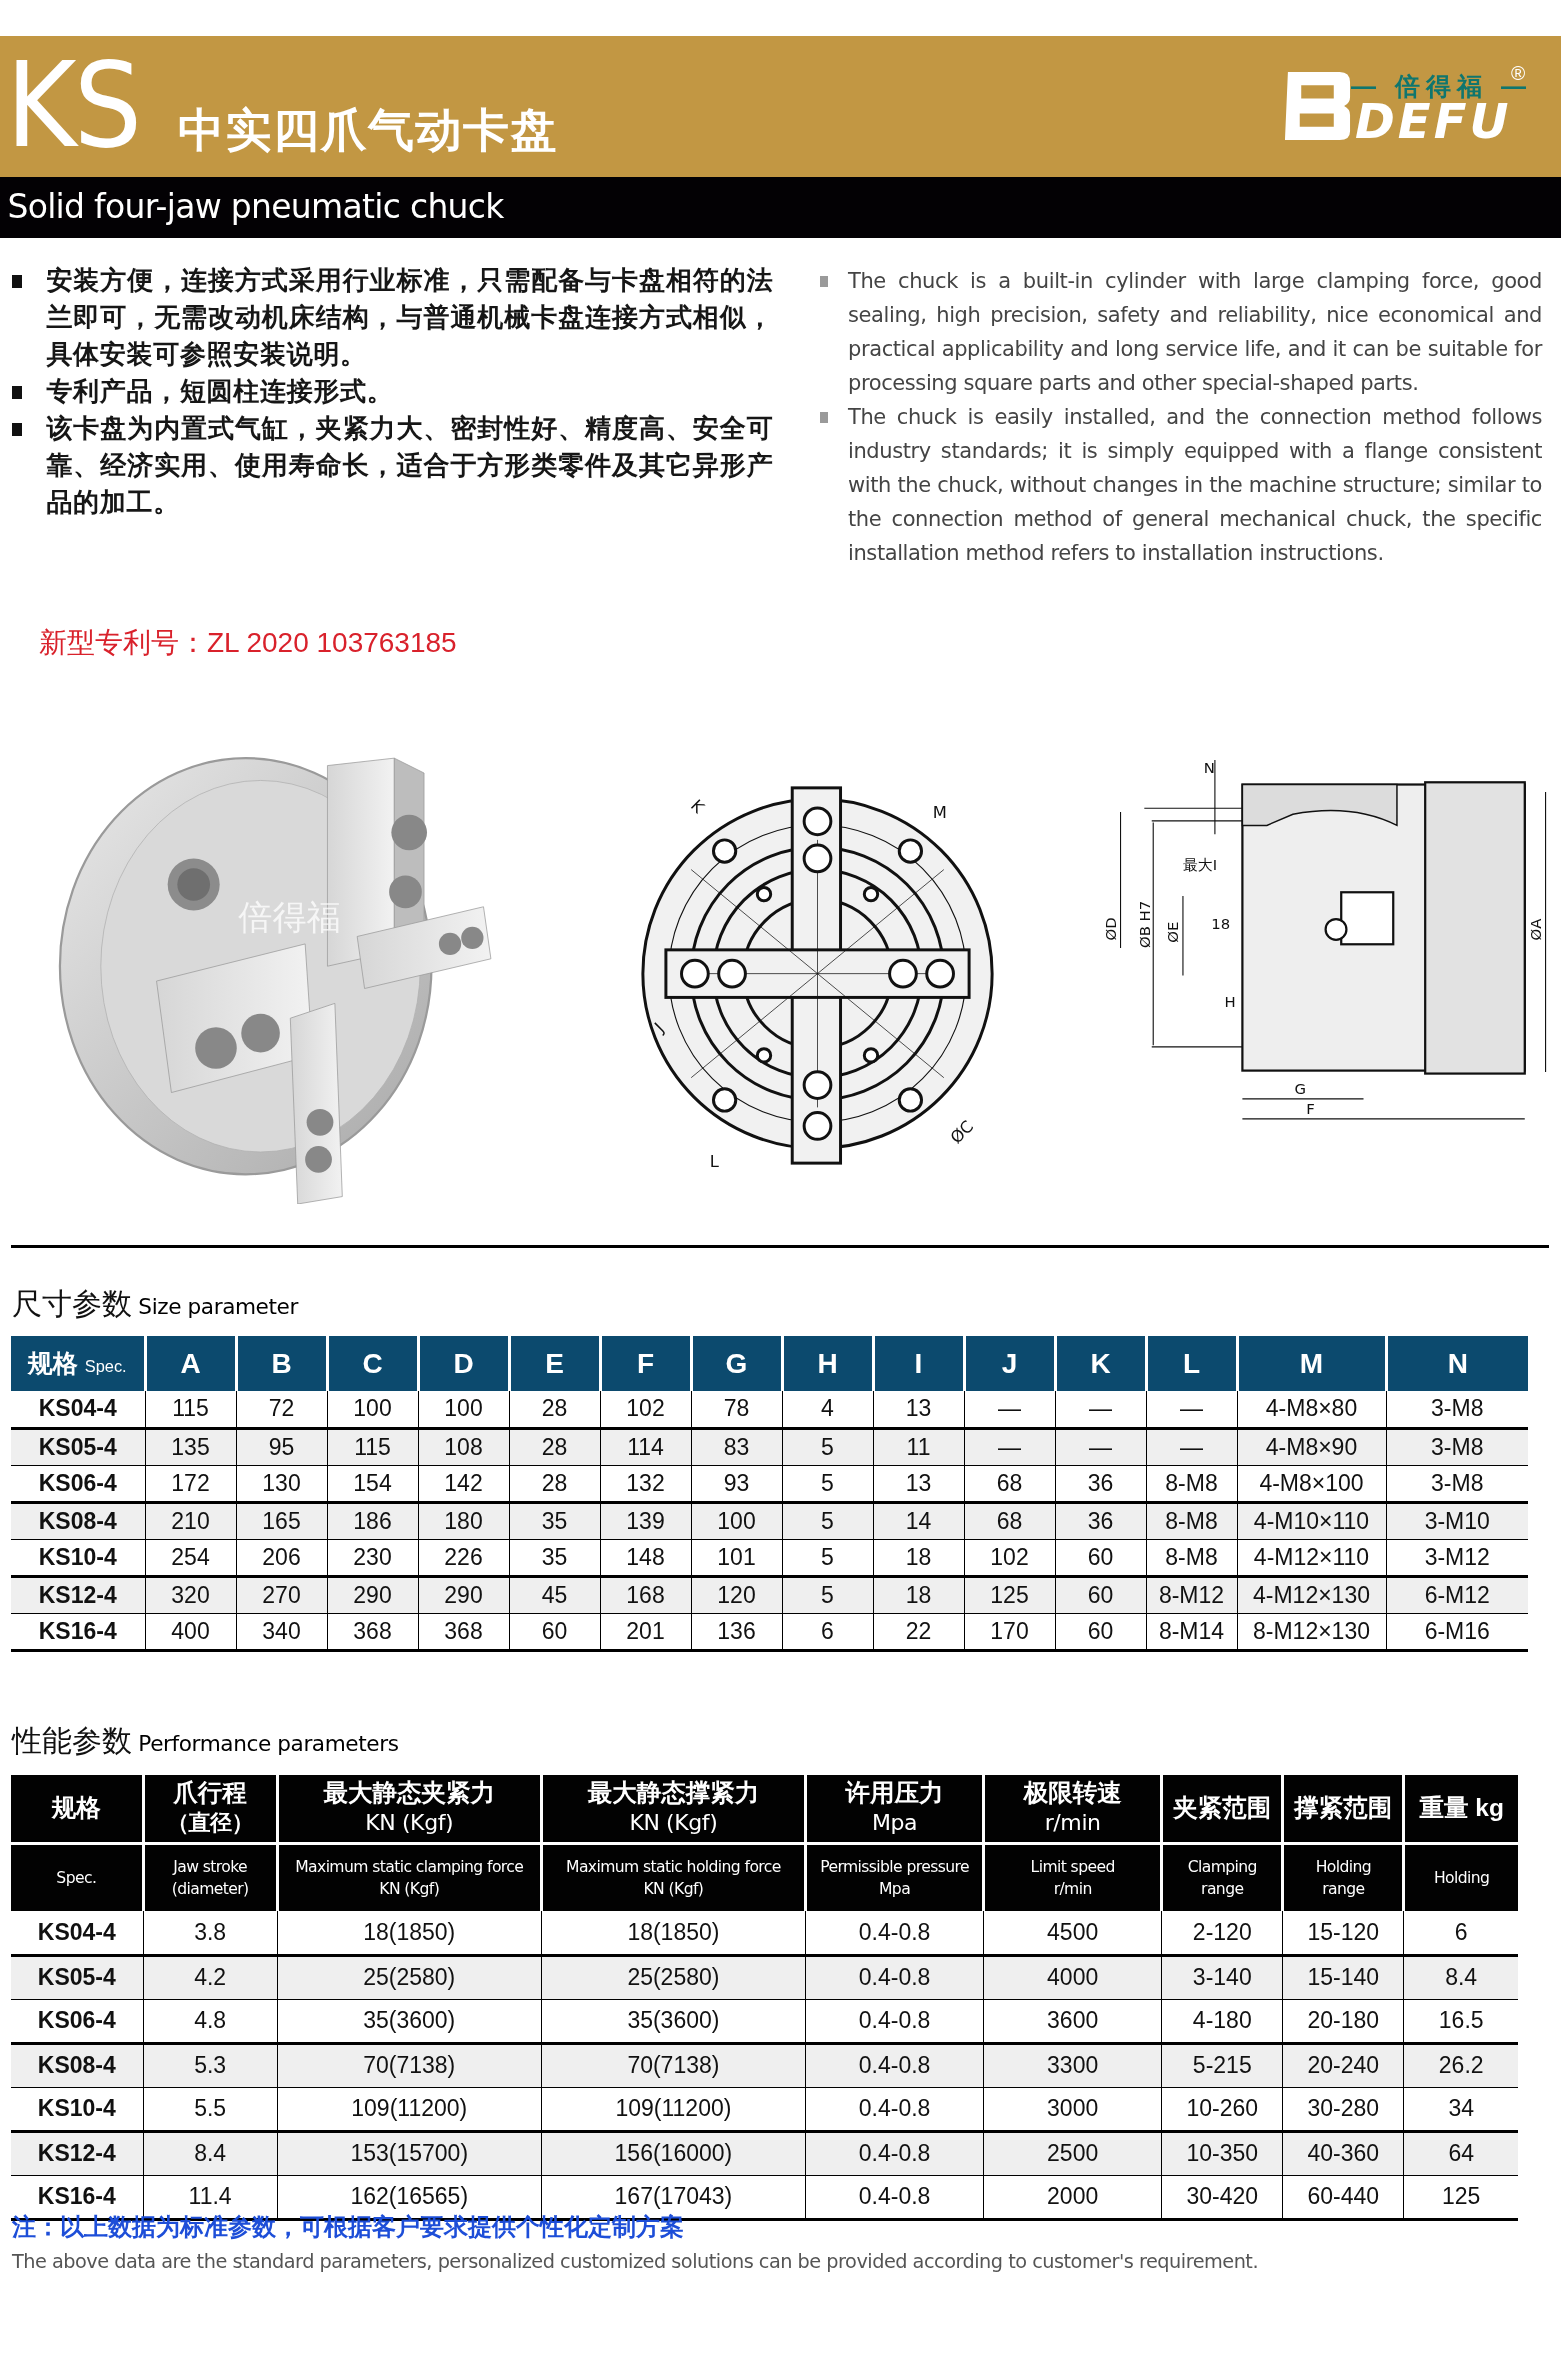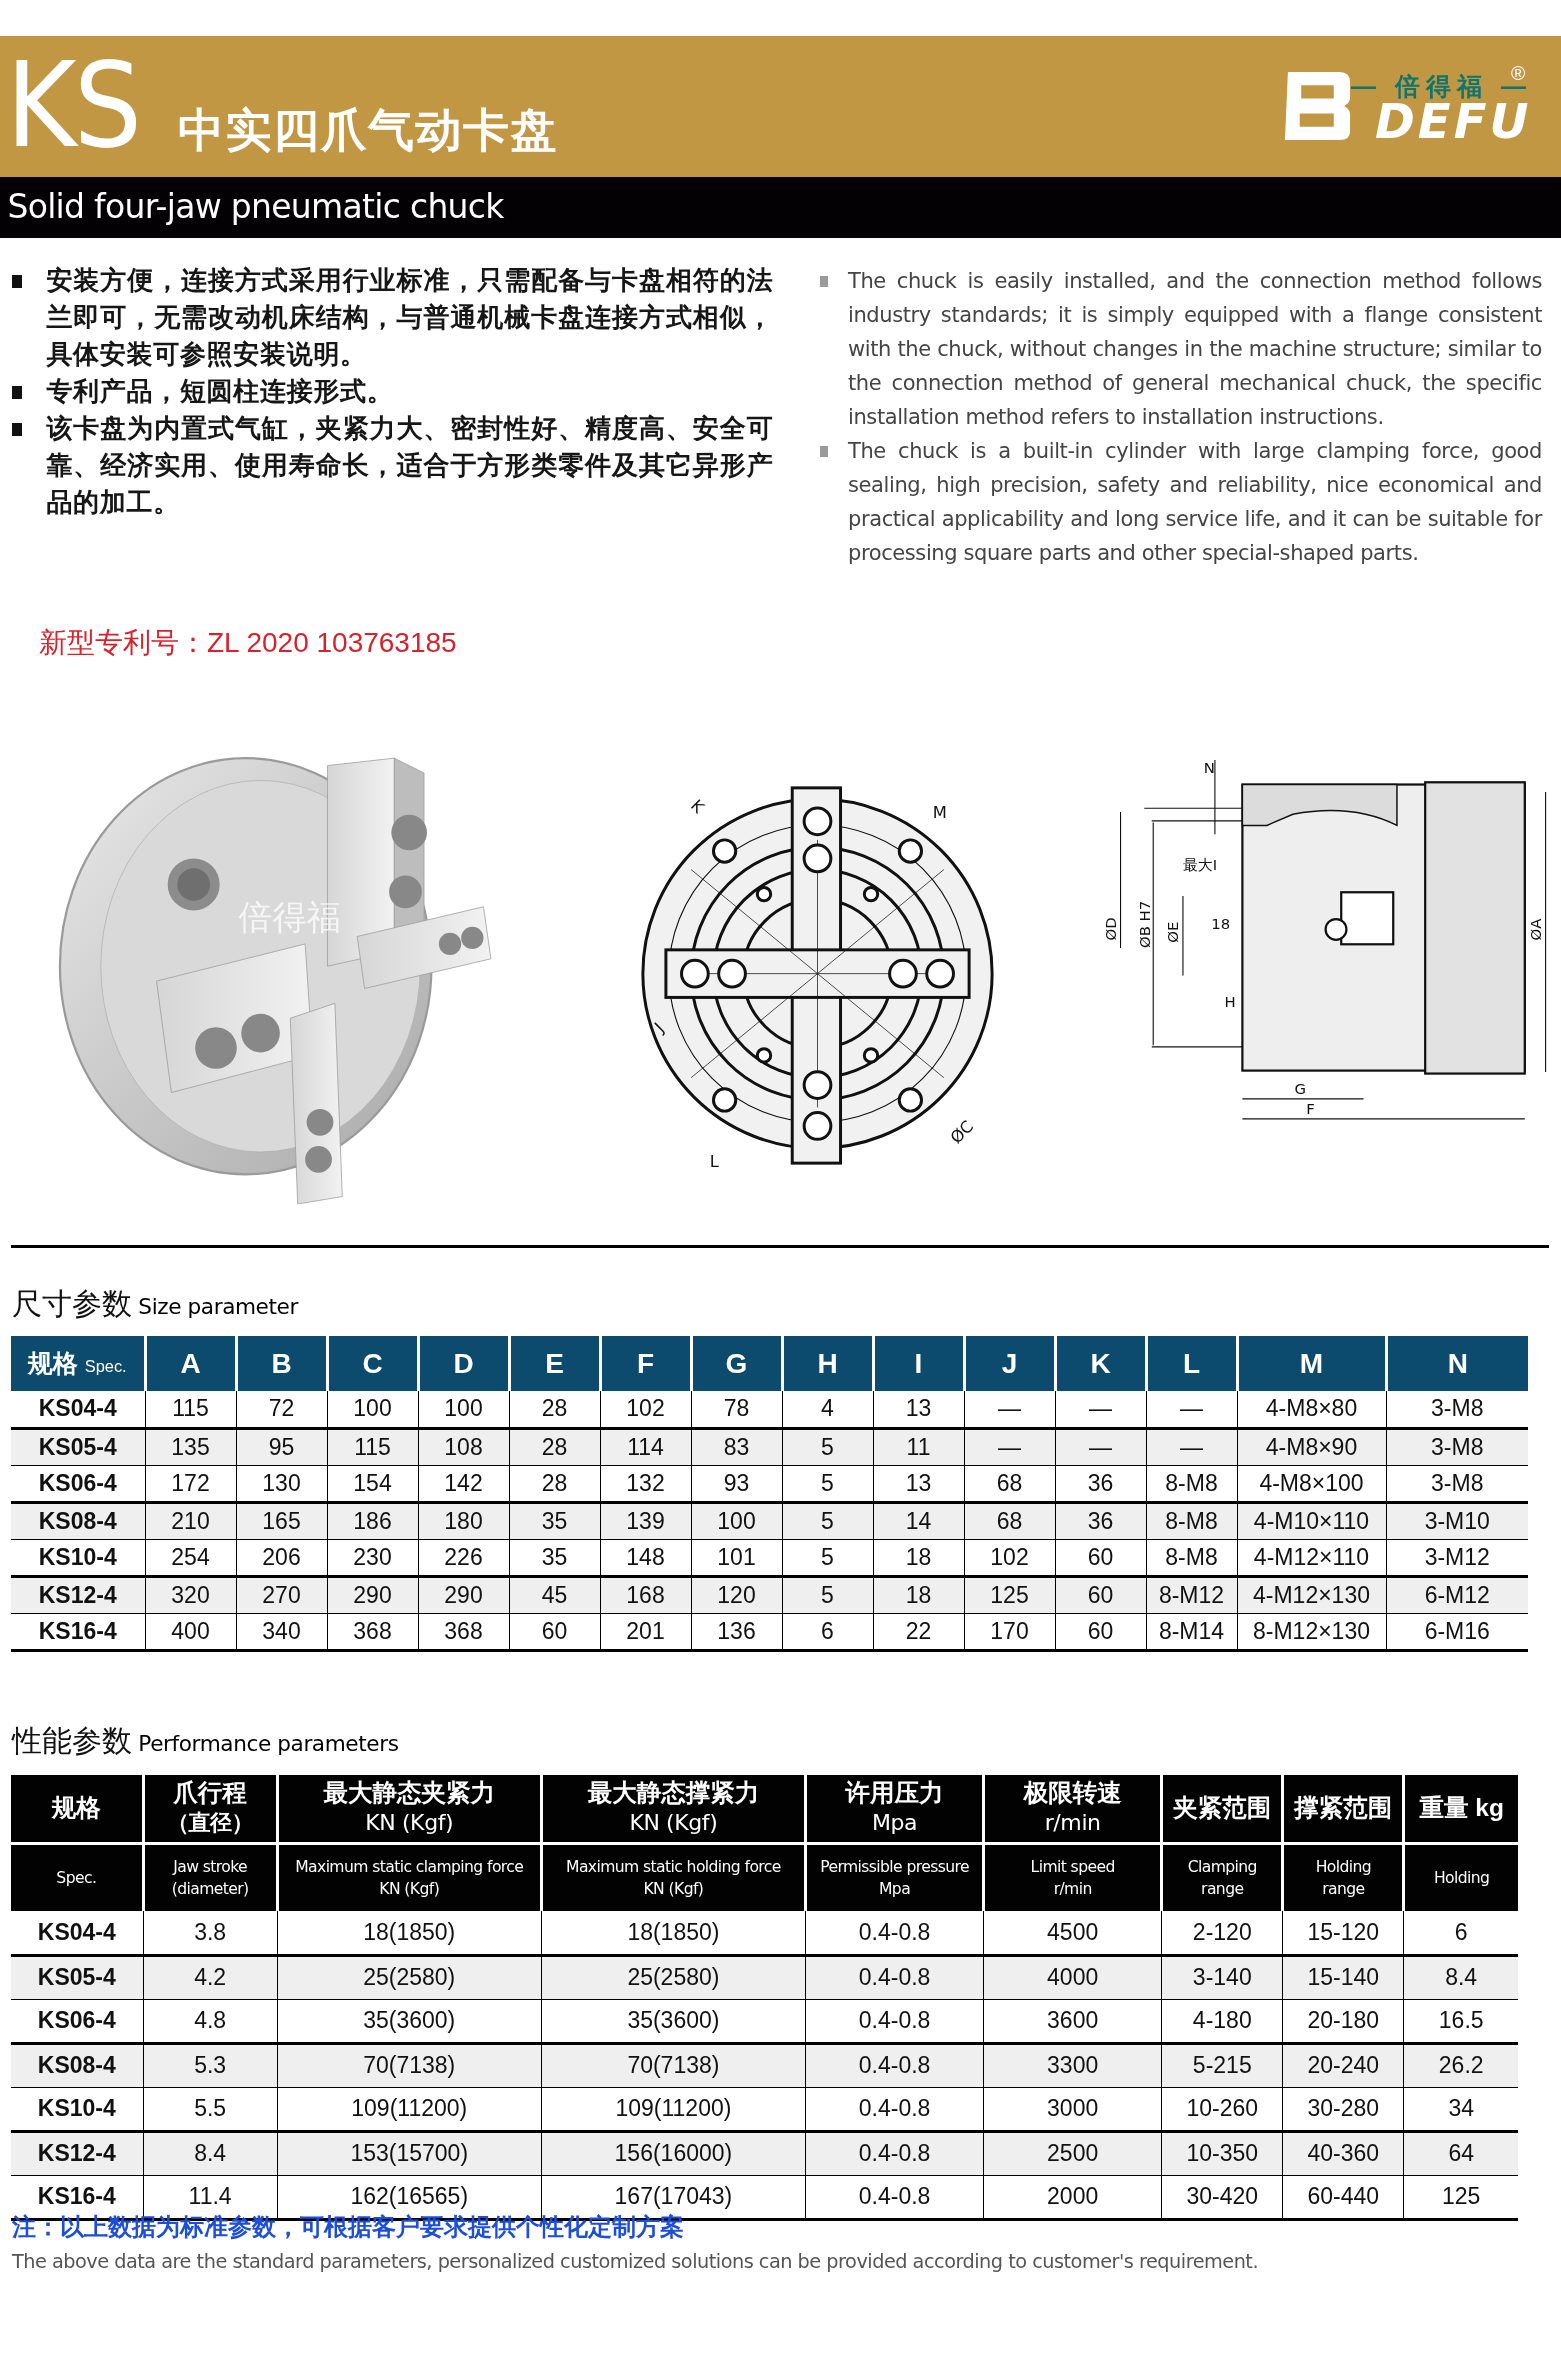--- a/index.html
+++ b/index.html
@@ -6,21 +6,21 @@
   html, body { width: 1561px; height: 2354px; background: #ffffff; overflow: hidden; }
   body { position: relative; font-family: "Liberation Sans", "DejaVu Sans", sans-serif; color: #111; }
 
   
   .gold-band { position: absolute; left: 0; top: 36px; width: 1561px; height: 141px; background: #c29743; }
   .ks-code { position: absolute; left: 6px; top: 46px; font-size: 117px; line-height: 119px; color: #fff; font-family: "DejaVu Sans", sans-serif; font-weight: normal; letter-spacing: -3px; transform: scaleX(0.92); transform-origin: left; }
   .title-cn { position: absolute; left: 178px; top: 104px; font-size: 46px; line-height: 52px; color: #fff; font-weight: bold; letter-spacing: 1.5px; }
   .logo { position: absolute; left: 1282px; top: 63px; width: 268px; height: 89px; }
   .logo .b-mark { position: absolute; left: 0; top: 6px; width: 71px; height: 74px; }
   .logo .logo-cn { position: absolute; left: 69px; top: 7.4px; font-size: 25px; color: #0f766e; font-weight: bold; letter-spacing: 6px; white-space: nowrap; }
-  .logo .logo-en { position: absolute; left: 73px; top: 34px; font-size: 48px; color: #fff; font-weight: bold; font-style: italic; letter-spacing: 3px; line-height: 48px; font-family: "DejaVu Sans", sans-serif; margin-left: 20px; }
+  .logo .logo-en { position: absolute; left: 73px; top: 34px; font-size: 48px; color: #fff; font-weight: bold; font-style: italic; letter-spacing: 3px; line-height: 48px; font-family: "DejaVu Sans", sans-serif; }
   .logo .reg { position: absolute; left: 229px; top: 0px; font-size: 19.3px; color: #fff; }
   .black-band { position: absolute; left: 0; top: 177px; width: 1561px; height: 61px; background: #030104; }
   .title-en { position: absolute; left: 7.4px; top: 186px; font-size: 33px; line-height: 42px; color: #fff; font-family: "DejaVu Sans", sans-serif; letter-spacing: -0.7px; }
 
   
   .cn-bullets { position: absolute; left: 7.4px; top: 262px; width: 766px; }
   .cn-bullet { position: relative; padding-left: 39px; font-size: 26px; line-height: 37px; color: #161616; font-weight: bold; letter-spacing: 0.7px; text-align: justify; }
   .cn-bullet .sq { position: absolute; left: 4.5px; top: 12.6px; width: 10.4px; height: 13.4px; background: #111; }
   .en-bullets { position: absolute; left: 815px; top: 264px; width: 727px; }
   .en-bullet { position: relative; padding-left: 33px; font-size: 21px; line-height: 34px; color: #444; letter-spacing: -0.4px; text-align: justify; font-family: "DejaVu Sans", sans-serif; }
@@ -82,22 +82,22 @@
 </div>
 <div class="black-band"></div>
 <div class="title-en">Solid four-jaw pneumatic chuck</div>
 
 <div class="cn-bullets">
   <div class="cn-bullet"><span class="sq"></span><span>安装方便，连接方式采用行业标准，只需配备与卡盘相符的法兰即可，无需改动机床结构，与普通机械卡盘连接方式相似，具体安装可参照安装说明。</span></div>
   <div class="cn-bullet"><span class="sq"></span><span>专利产品，短圆柱连接形式。</span></div>
   <div class="cn-bullet"><span class="sq"></span><span>该卡盘为内置式气缸，夹紧力大、密封性好、精度高、安全可靠、经济实用、使用寿命长，适合于方形类零件及其它异形产品的加工。</span></div>
 </div>
 <div class="en-bullets">
+  <div class="en-bullet"><span class="sq"></span><span>The chuck is a built-in cylinder with large clamping force, good sealing, high precision, safety and reliability, nice economical and practical applicability and long service life, and it can be suitable for processing square parts and other special-shaped parts.</span></div>
   <div class="en-bullet"><span class="sq"></span><span>The chuck is easily installed, and the connection method follows industry standards; it is simply equipped with a flange consistent with the chuck, without changes in the machine structure; similar to the connection method of general mechanical chuck, the specific installation method refers to installation instructions.</span></div>
-  <div class="en-bullet"><span class="sq"></span><span>The chuck is a built-in cylinder with large clamping force, good sealing, high precision, safety and reliability, nice economical and practical applicability and long service life, and it can be suitable for processing square parts and other special-shaped parts.</span></div>
 </div>
 <div class="patent">新型专利号：ZL 2020 103763185</div>
 
 <svg class="photo" viewBox="0 0 670 650">
   <defs>
     <linearGradient id="metal" x1="0" y1="0" x2="1" y2="1">
       <stop offset="0" stop-color="#e9e9e9"></stop>
         <stop offset="0.5" stop-color="#c8c8c8"></stop>
         <stop offset="1" stop-color="#a9a9a9"></stop>
     </linearGradient>

